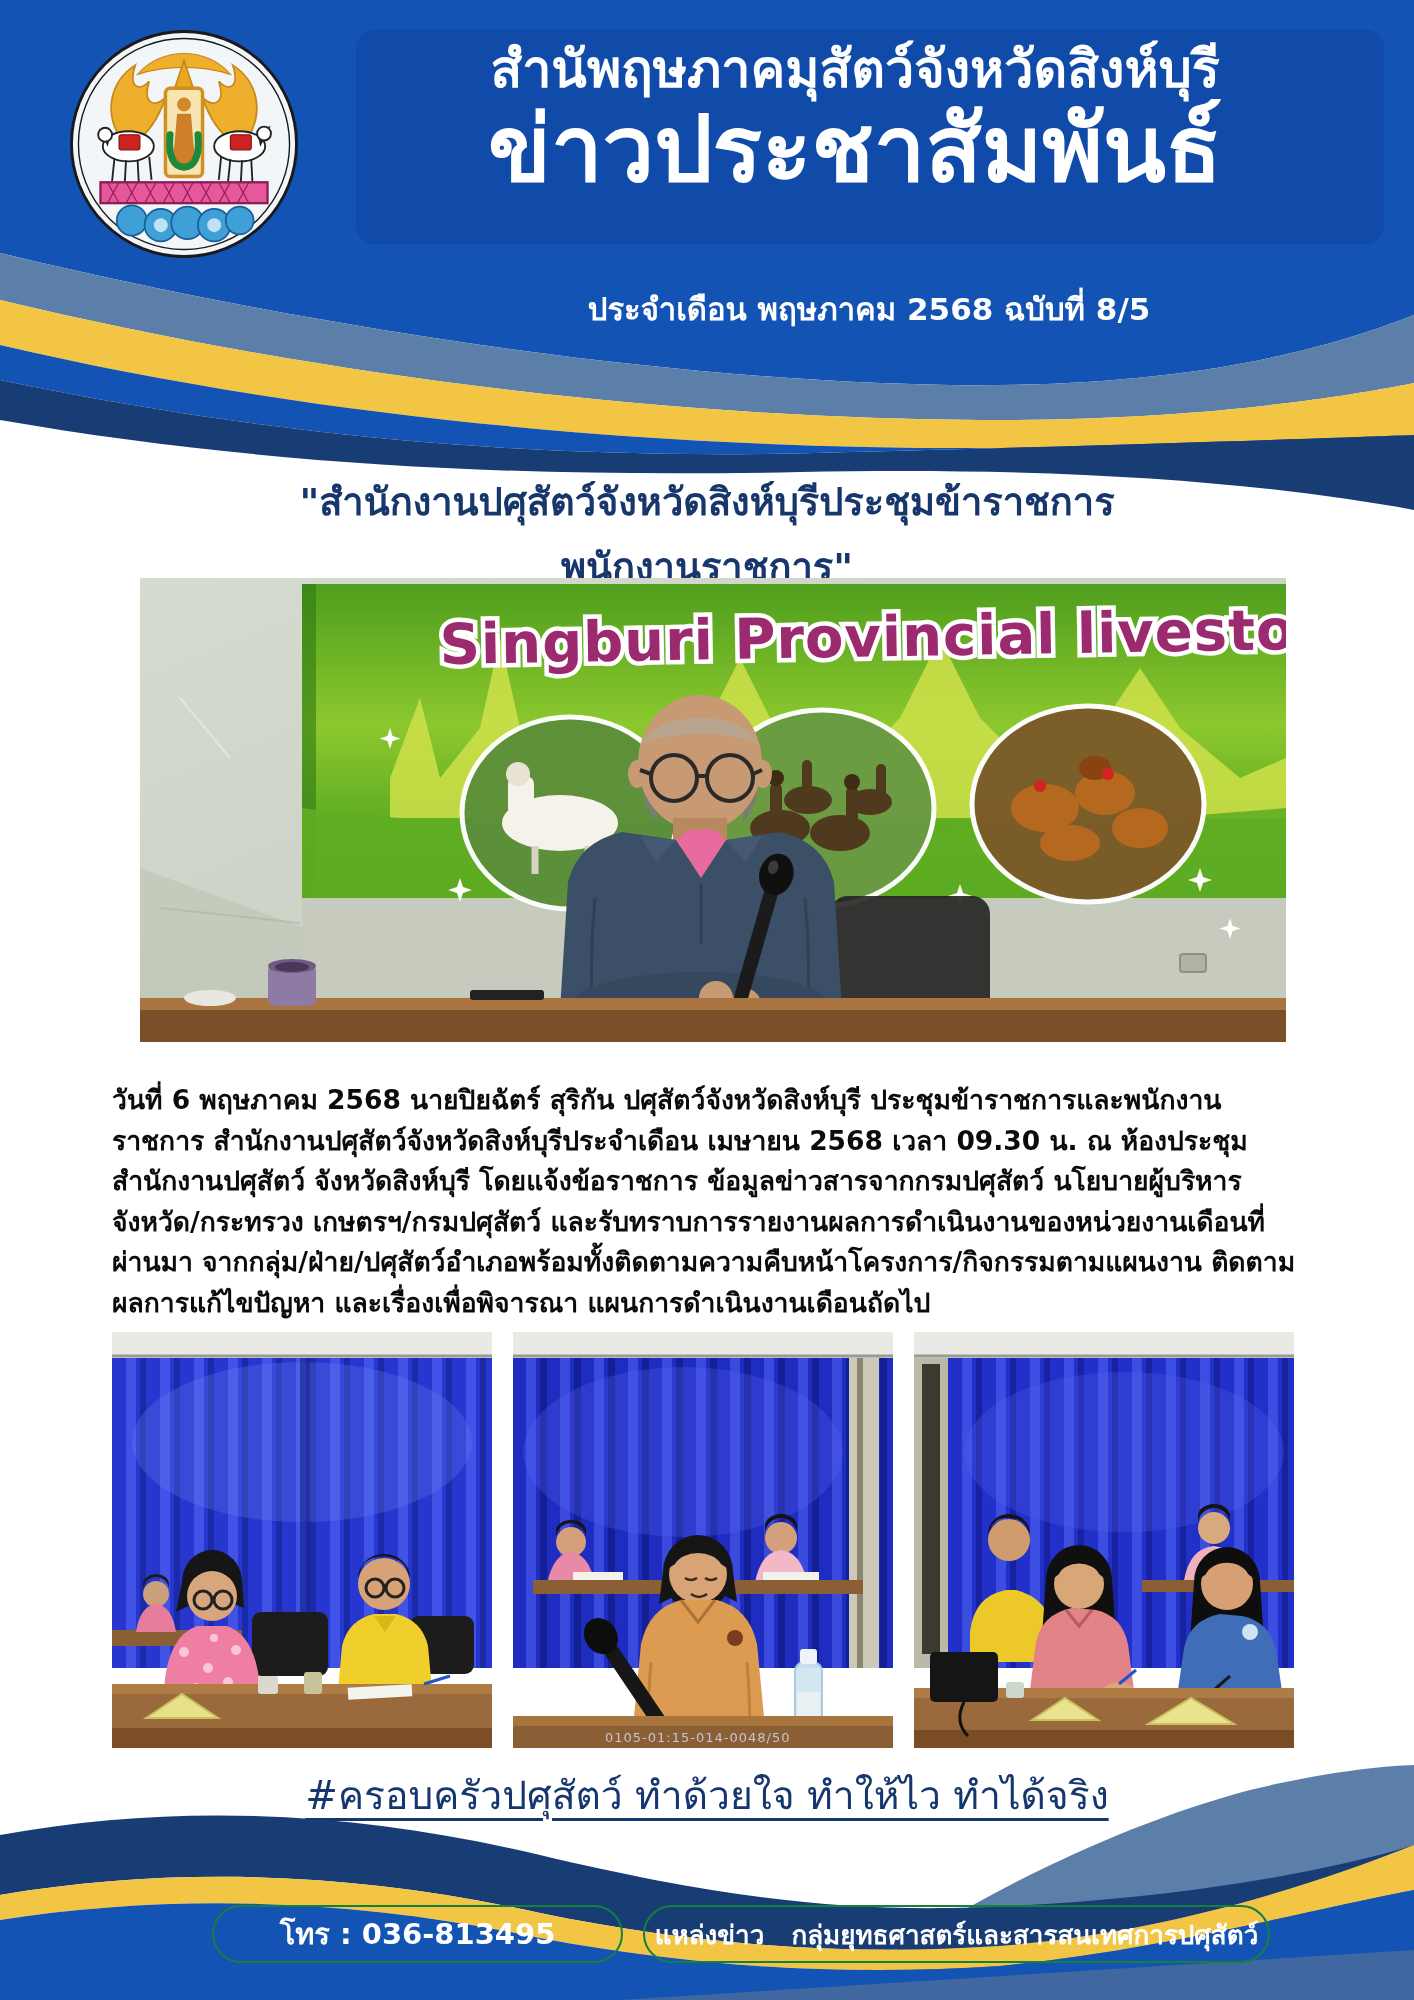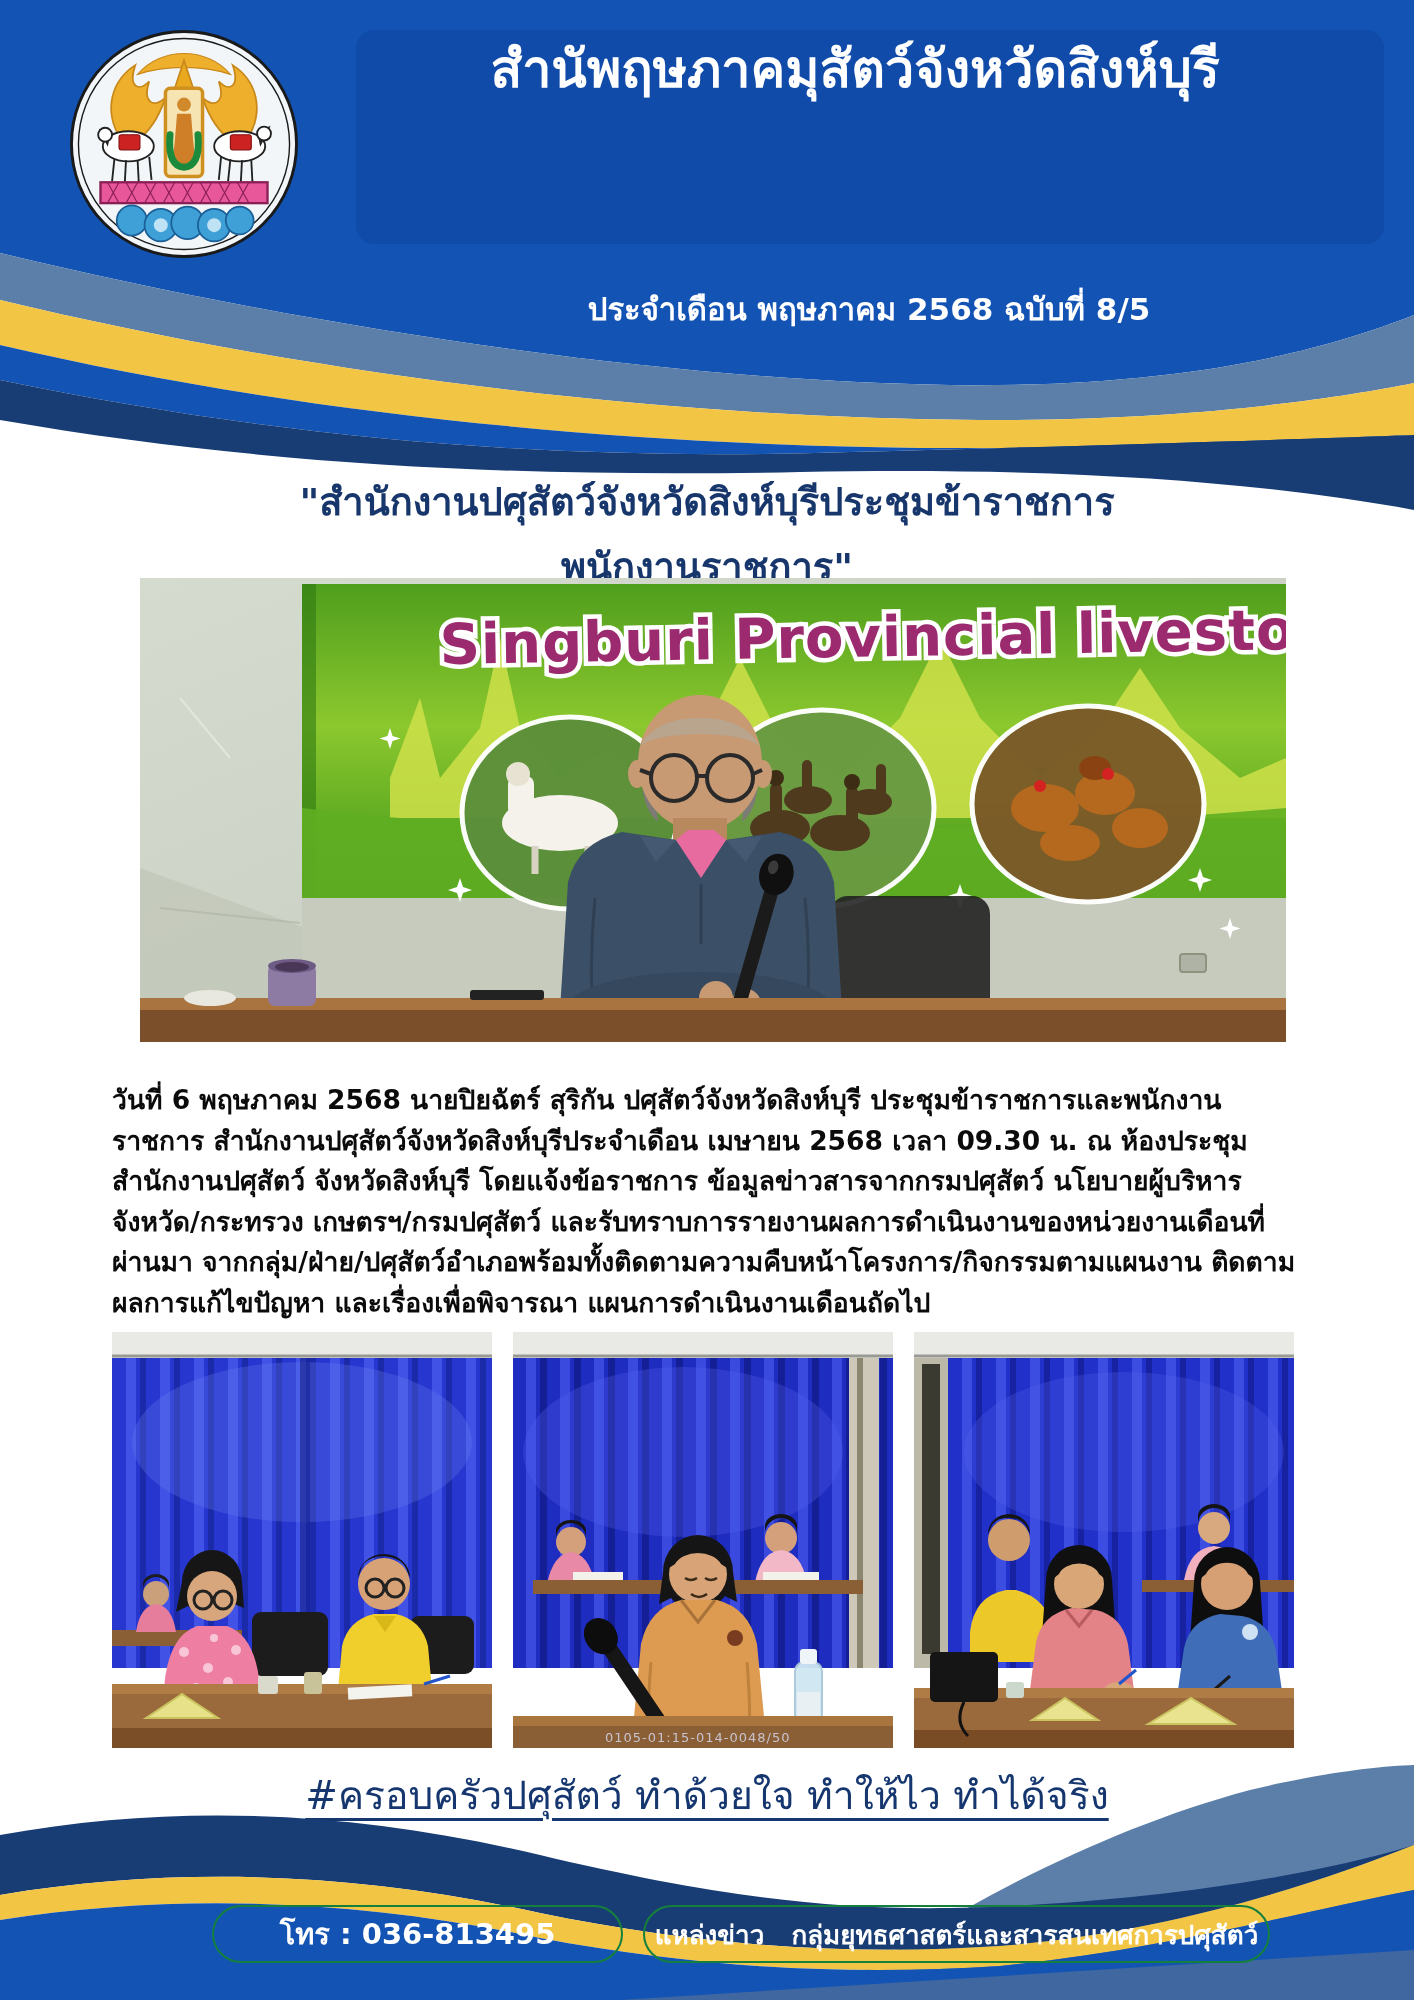--- a/index.html
+++ b/index.html
@@ -120,20 +120,21 @@
             <circle cx="148" cy="166" r="12"></circle>
         </g>
         <circle cx="80" cy="170" r="6" fill="#bfe2f4"></circle>
           <circle cx="126" cy="170" r="6" fill="#bfe2f4"></circle>
       </g>
     </svg>
   </div>
 
   <div class="abs title-block">
     <div class="org-name">สำนัพฤษภาคมุสัตว์จังหวัดสิงห์บุรี</div>
+    <div class="bulletin-title">ข่าวประชาสัมพันธ์</div>
   </div>
   <div class="abs issue-line">ประจำเดือน พฤษภาคม 2568  ฉบับที่ 8/5</div>
 
   <div class="abs headline">
     <div>"สำนักงานปศุสัตว์จังหวัดสิงห์บุรีประชุมข้าราชการ</div>
     <div>พนักงานราชการ"</div>
   </div>
 
   <div class="abs main-photo">
     <svg viewBox="0 0 1146 464" width="1146" height="464">

